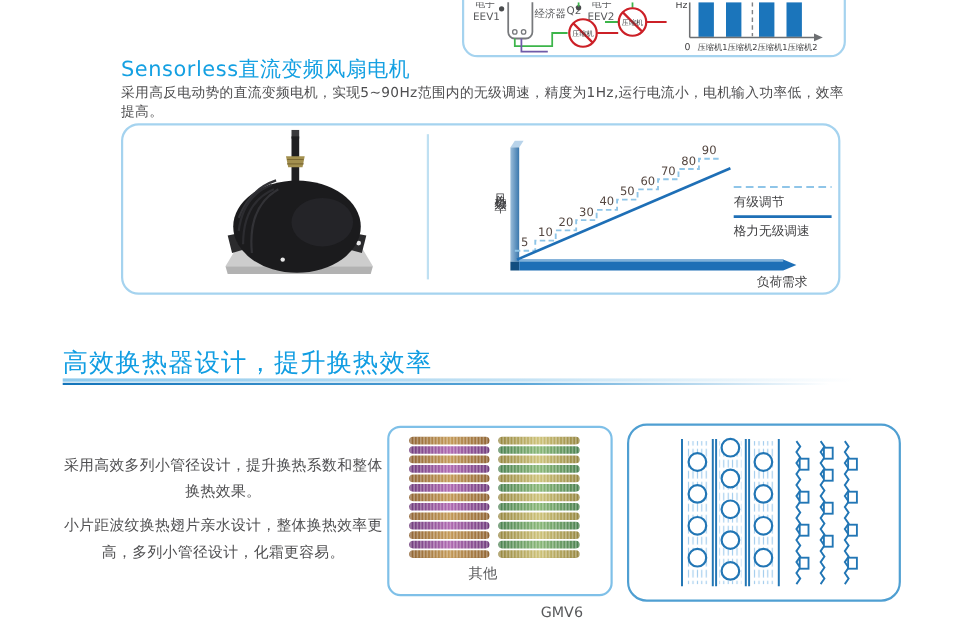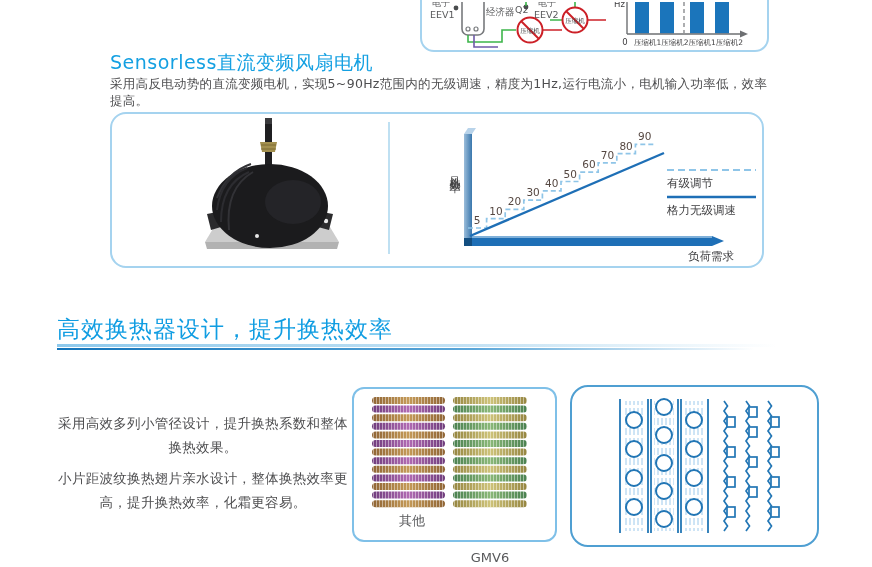--- a/index.html
+++ b/index.html
@@ -18,21 +18,21 @@
   
   .h-blue{position:absolute;color:#14a0e2;font-size:19px;letter-spacing:.5px;}
   .body-text{position:absolute;color:#4e4e50;font-size:12.5px;letter-spacing:.3px;}
   .section-title{position:absolute;left:57px;top:314px;color:#109de2;font-size:23px;font-weight:normal;letter-spacing:1px;}
   .underline-wrap{position:absolute;left:57px;top:344px;width:758px;height:6px;}
   .underline-a{height:3px;background:linear-gradient(to right,#8ec9ec 0%,#c4e2f4 55%,rgba(255,255,255,0) 95%);}
   .underline-b{height:2px;margin-top:1px;background:linear-gradient(to right,#1374ba 0%,#5aa6d8 55%,rgba(255,255,255,0) 92%);}
   .subtitle{position:absolute;left:57px;top:367px;color:#2ca6e2;font-size:15px;letter-spacing:.5px;}
   .para{position:absolute;left:57px;width:292px;color:#4e4e50;font-size:13.5px;line-height:1.8;letter-spacing:.3px;text-align:center;}
   .ylab-vert{position:absolute;left:446px;top:167px;writing-mode:vertical-rl;color:#3f3f41;font-size:11px;letter-spacing:2px;}
-  .coil-label{position:absolute;top:512px;color:#58595b;font-size:13px;text-align:center;width:80px;}
+  .coil-label{position:absolute;top:512px;color:#58595b;font-size:13px;text-align:right;width:80px;}
 </style>
 </head>
 <body>
 
 <div id="screen">
 
   <div class="panel panel-top">
     <svg class="abs" style="left:0;top:62px;" width="345" height="50" viewBox="0 0 345 50">
 
       <text x="10" y="4" font-size="9" fill="#58595b">电子</text>
@@ -154,21 +154,21 @@
     <text x="248" y="148" font-size="11.5" fill="#3f3f41">负荷需求</text>
   </svg>
   <div class="ylab-vert">风机频率</div>
 
   <div class="section-title">高效换热器设计，提升换热效率</div>
   <div class="underline-wrap">
     <div class="underline-a"></div>
       <div class="underline-b"></div>
   </div>
   <div class="para" style="top:411px;">采用高效多列小管径设计，提升换热系数和整体换热效果。</div>
-  <div class="para" style="top:466px;">小片距波纹换热翅片亲水设计，整体换热效率更高，提升换热效率，化霜更容易。</div>
+  <div class="para" style="top:466px;">小片距波纹换热翅片亲水设计，整体换热效率更高，多列小管径设计，化霜更容易。</div>
 
   <div class="panel panel-coil">
     <svg class="abs" style="left:0;top:0;" width="197" height="147" viewBox="0 0 197 147">
       <defs>
         <linearGradient id="gGoldL" x1="0" y1="0" x2="1" y2="0">
           <stop offset="0" stop-color="#8f6434"></stop>
             <stop offset=".5" stop-color="#c49a58"></stop>
             <stop offset="1" stop-color="#8f6434"></stop>
         </linearGradient>
         <linearGradient id="gPurple" x1="0" y1="0" x2="1" y2="0">

